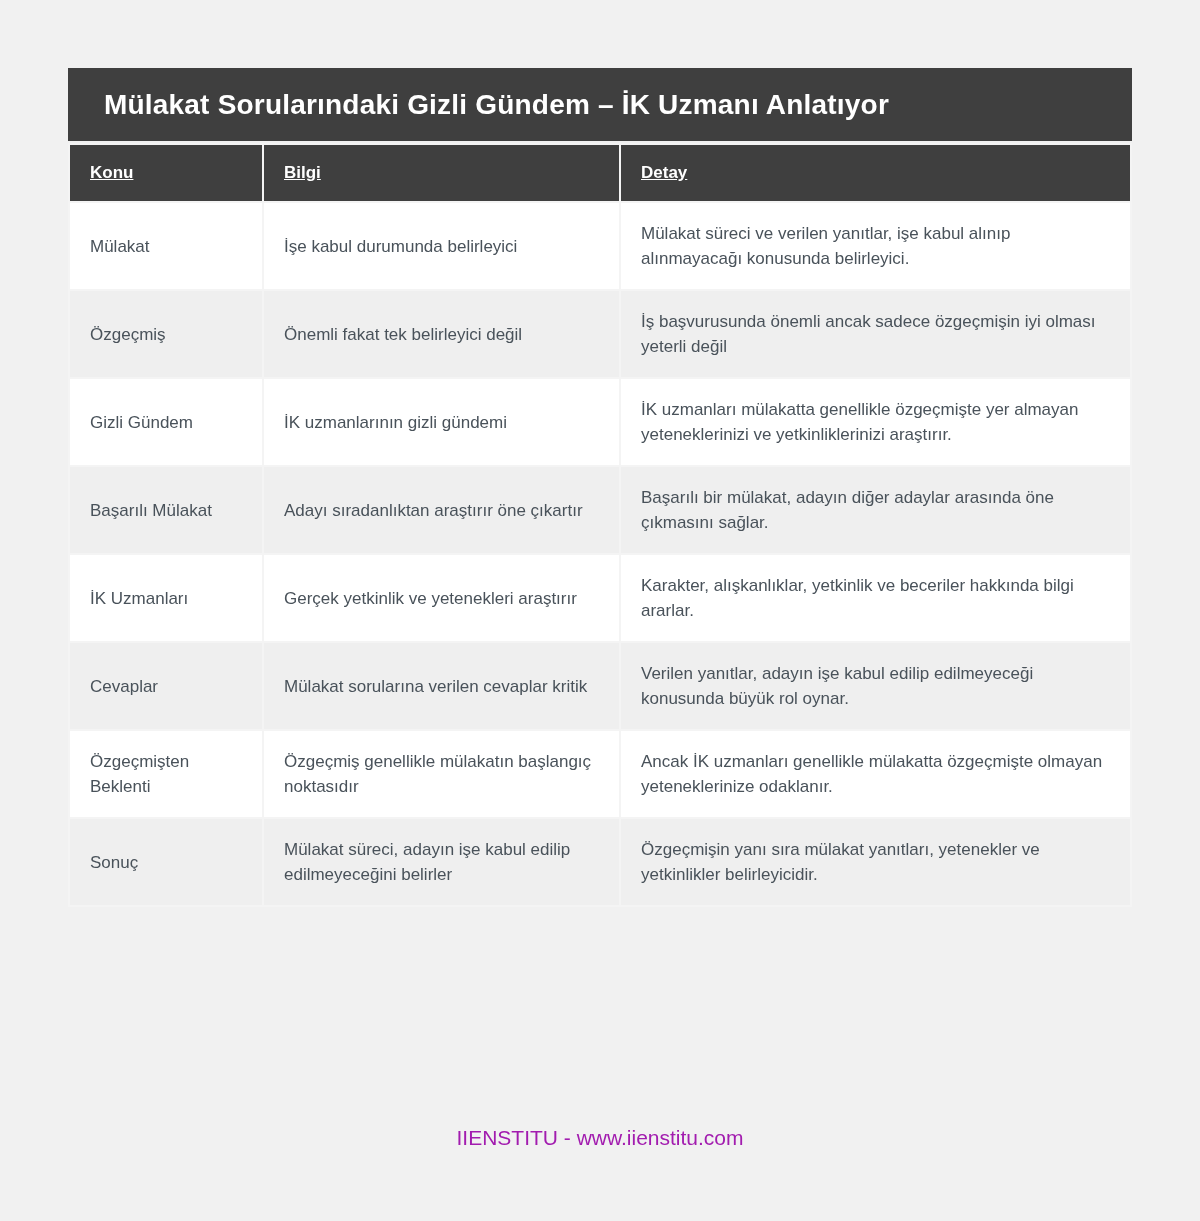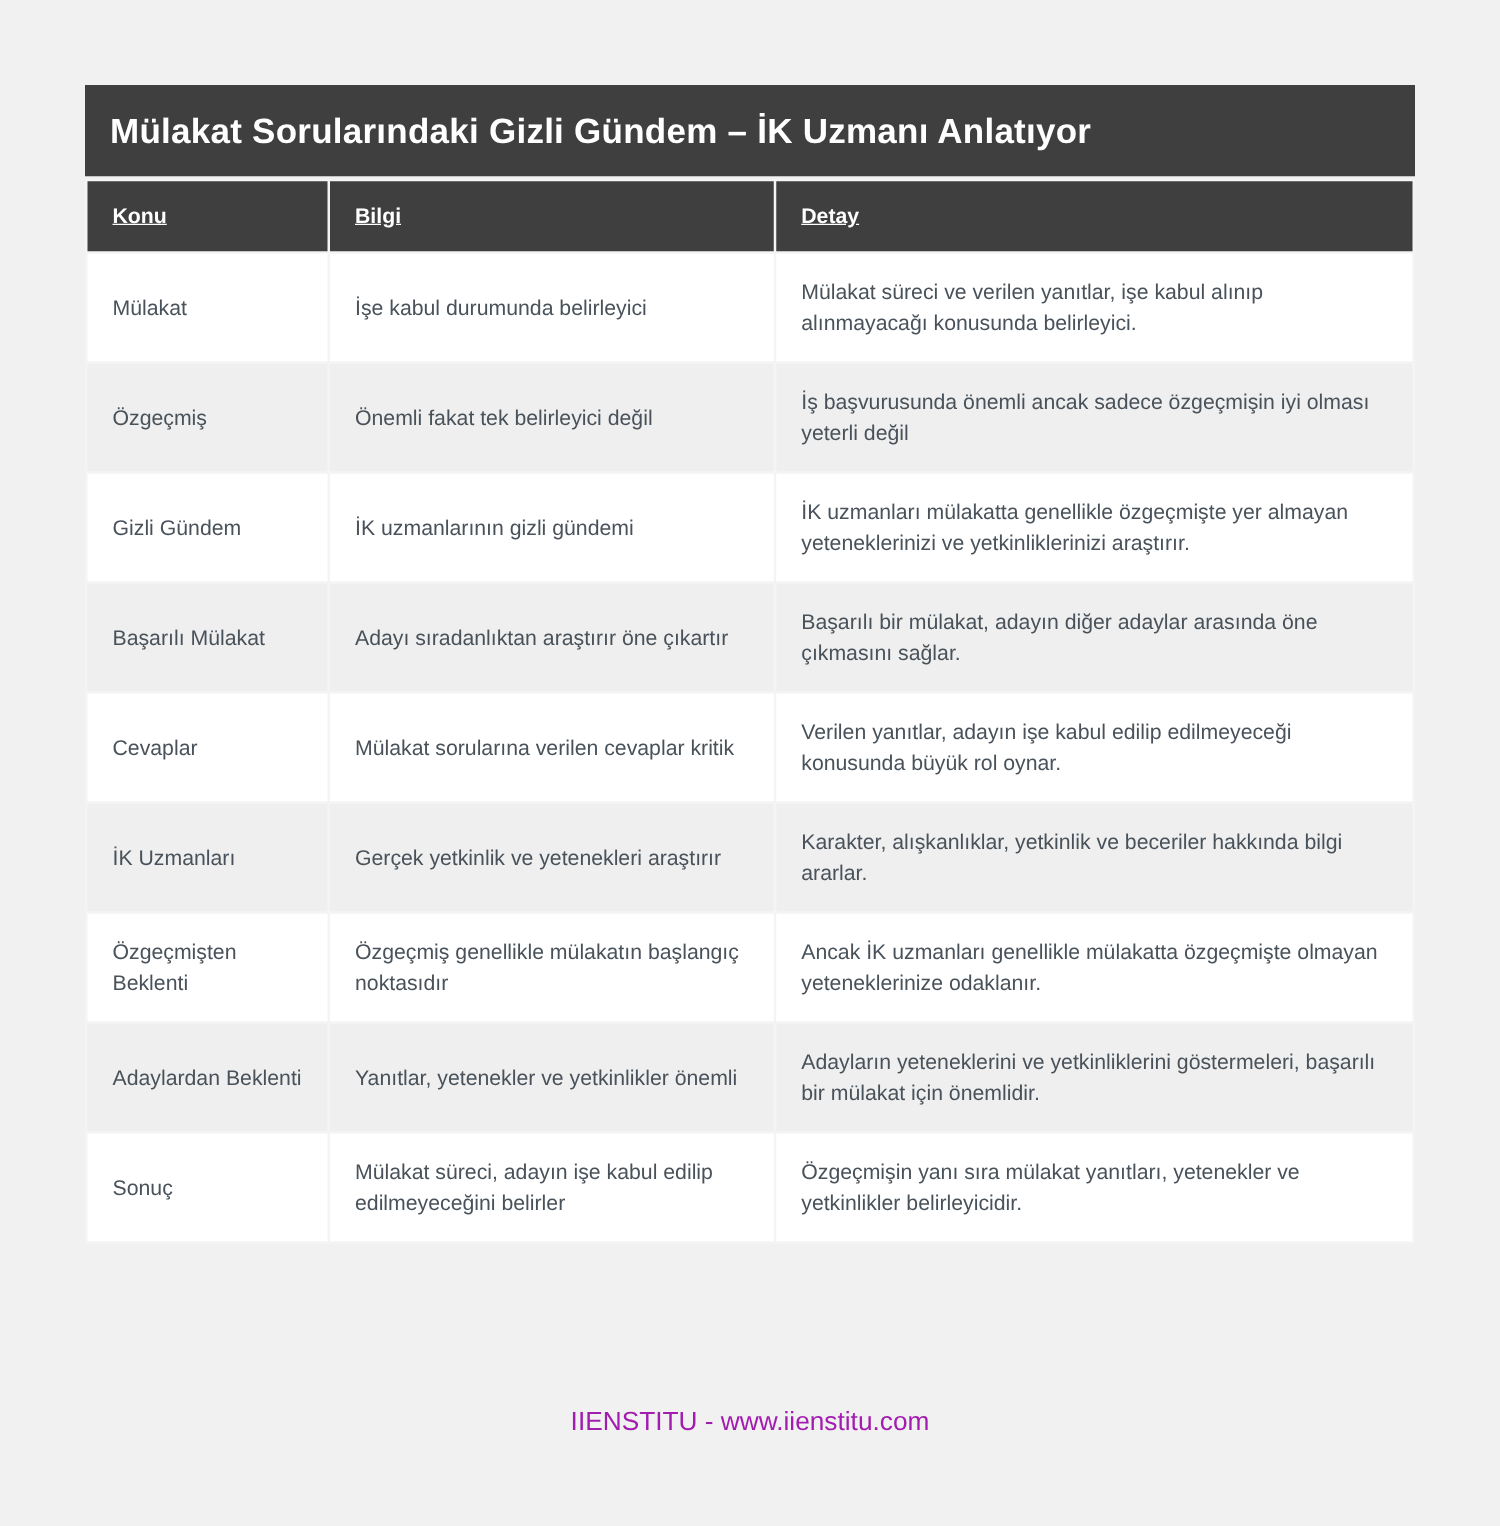--- a/index.html
+++ b/index.html
@@ -18,21 +18,21 @@
     left: 68px;
     top: 68px;
     width: 1064px;
   }
   .title-bar {
     background: #3f3f3f;
     color: #ffffff;
     height: 73px;
     display: flex;
     align-items: center;
-    padding: 0 20px;
+    padding: 0 36px;
     box-sizing: border-box;
     font-size: 28px;
     font-weight: bold;
     letter-spacing: 0.2px;
     margin-bottom: 2px;
   }
   table.data-table {
     width: 1064px;
     table-layout: fixed;
     border-collapse: separate;
@@ -109,38 +109,33 @@
         <td>Gizli Gündem</td>
         <td>İK uzmanlarının gizli gündemi</td>
         <td>İK uzmanları mülakatta genellikle özgeçmişte yer almayan yeteneklerinizi ve yetkinliklerinizi araştırır.</td>
       </tr>
       <tr>
         <td>Başarılı Mülakat</td>
         <td>Adayı sıradanlıktan araştırır öne çıkartır</td>
         <td>Başarılı bir mülakat, adayın diğer adaylar arasında öne çıkmasını sağlar.</td>
       </tr>
       <tr>
+        <td>İK Uzmanları</td>
+        <td>Gerçek yetkinlik ve yetenekleri araştırır</td>
+        <td>Karakter, alışkanlıklar, yetkinlik ve beceriler hakkında bilgi ararlar.</td>
+      </tr>
+      <tr>
         <td>Cevaplar</td>
         <td>Mülakat sorularına verilen cevaplar kritik</td>
         <td>Verilen yanıtlar, adayın işe kabul edilip edilmeyeceği konusunda büyük rol oynar.</td>
       </tr>
       <tr>
-        <td>İK Uzmanları</td>
-        <td>Gerçek yetkinlik ve yetenekleri araştırır</td>
-        <td>Karakter, alışkanlıklar, yetkinlik ve beceriler hakkında bilgi ararlar.</td>
-      </tr>
-      <tr>
         <td>Özgeçmişten Beklenti</td>
         <td>Özgeçmiş genellikle mülakatın başlangıç noktasıdır</td>
         <td>Ancak İK uzmanları genellikle mülakatta özgeçmişte olmayan yeteneklerinize odaklanır.</td>
-      </tr>
-      <tr>
-        <td>Adaylardan Beklenti</td>
-        <td>Yanıtlar, yetenekler ve yetkinlikler önemli</td>
-        <td>Adayların yeteneklerini ve yetkinliklerini göstermeleri, başarılı bir mülakat için önemlidir.</td>
       </tr>
       <tr>
         <td>Sonuç</td>
         <td>Mülakat süreci, adayın işe kabul edilip edilmeyeceğini belirler</td>
         <td>Özgeçmişin yanı sıra mülakat yanıtları, yetenekler ve yetkinlikler belirleyicidir.</td>
       </tr>
     </tbody>
   </table>
 </div>
 

